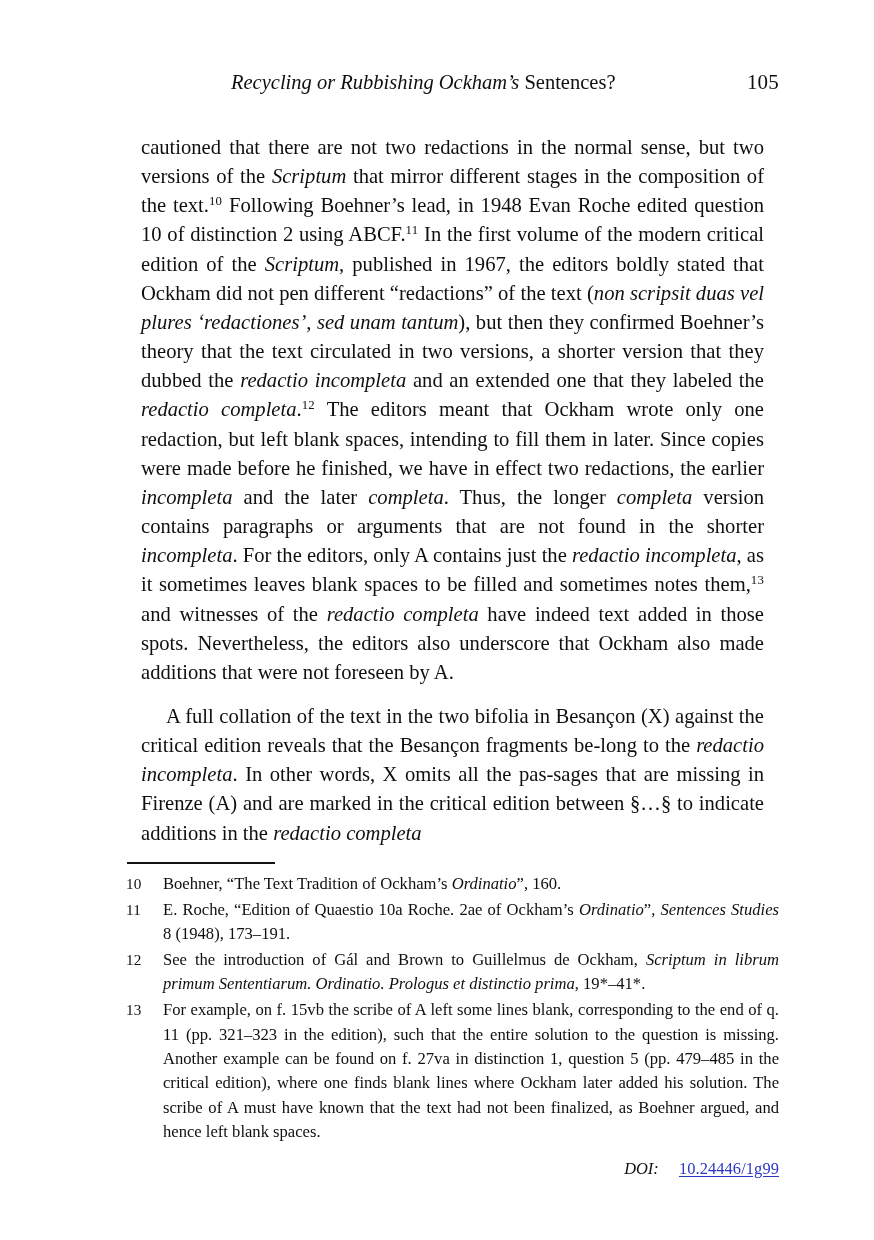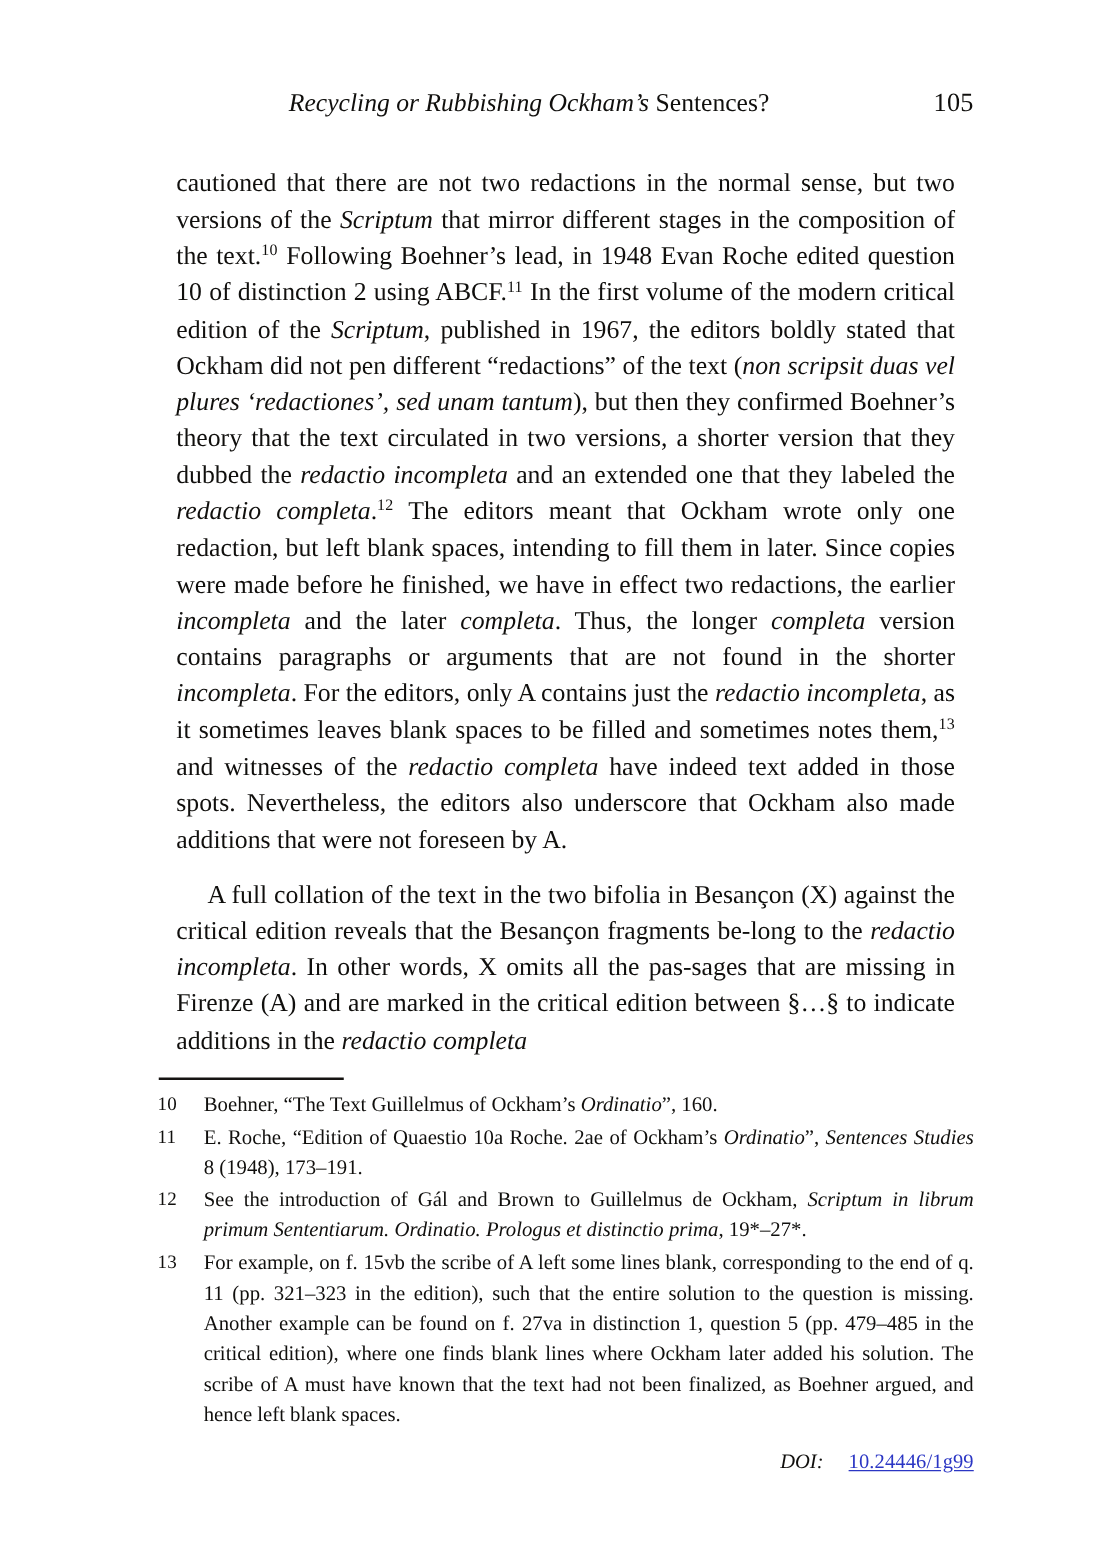--- a/index.html
+++ b/index.html
@@ -136,29 +136,29 @@
   <div class="body">
     <p id="para-1"><span>cautioned that there are not two redactions in the normal sense, but two versions of the </span><i>Scriptum</i><span> that mirror different stages in the composition of the text.</span><sup class="fn">10</sup><span> Following Boehner’s lead, in 1948 Evan Roche edited question 10 of distinction 2 using ABCF.</span><sup class="fn">11</sup><span> In the first volume of the modern critical edition of the </span><i>Scriptum</i><span>, published in 1967, the editors boldly stated that Ockham did not pen different “redactions” of the text (</span><i>non scripsit duas vel plures ‘redactiones’, sed unam tantum</i><span>), but then they confirmed Boehner’s theory that the text circulated in two versions, a shorter version that they dubbed the </span><i>redactio incompleta</i><span> and an extended one that they labeled the </span><i>redactio completa</i><span>.</span><sup class="fn">12</sup><span> The editors meant that Ockham wrote only one redaction, but left blank spaces, intending to fill them in later. Since copies were made before he finished, we have in effect two redactions, the earlier </span><i>incompleta</i><span> and the later </span><i>completa</i><span>. Thus, the longer </span><i>completa</i><span> version contains paragraphs or arguments that are not found in the shorter </span><i>incompleta</i><span>. For the editors, only A contains just the </span><i>redactio incompleta</i><span>, as it sometimes leaves blank spaces to be filled and sometimes notes them,</span><sup class="fn">13</sup><span> and witnesses of the </span><i>redactio completa</i><span> have indeed text added in those spots. Nevertheless, the editors also underscore that Ockham also made additions that were not foreseen by A.</span></p>
     <p id="para-2" class="indent"><span>A full collation of the text in the two bifolia in Besançon (X) against the critical edition reveals that the Besançon fragments be-long to the </span><i>redactio incompleta</i><span>. In other words, X omits all the pas-sages that are missing in Firenze (A) and are marked in the critical edition between §…§ to indicate additions in the </span><i>redactio completa</i></p>
   </div>
 
   <div class="fn-rule"></div>
 
   <div class="footnotes" id="footnotes">
       <div class="fnote">
         <div class="num">10</div>
-        <div class="txt"><span>Boehner, “The Text Guillelmus of Ockham’s </span><i>Ordinatio</i><span>”, 160.</span></div>
+        <div class="txt"><span>Boehner, “The Text Tradition of Ockham’s </span><i>Ordinatio</i><span>”, 160.</span></div>
       </div>
       <div class="fnote">
         <div class="num">11</div>
         <div class="txt"><span>E. Roche, “Edition of Quaestio 10a Roche. 2ae of Ockham’s </span><i>Ordinatio</i><span>”, </span><i>Sentences Studies</i><span> 8 (1948), 173–191.</span></div>
       </div>
       <div class="fnote">
         <div class="num">12</div>
-        <div class="txt"><span>See the introduction of Gál and Brown to Guillelmus de Ockham, </span><i>Scriptum in librum primum Sententiarum. Ordinatio. Prologus et distinctio prima</i><span>, 19*–27*.</span></div>
+        <div class="txt"><span>See the introduction of Gál and Brown to Guillelmus de Ockham, </span><i>Scriptum in librum primum Sententiarum. Ordinatio. Prologus et distinctio prima</i><span>, 19*–41*.</span></div>
       </div>
       <div class="fnote">
         <div class="num">13</div>
         <div class="txt"><span>For example, on f. 15vb the scribe of A left some lines blank, corresponding to the end of q. 11 (pp. 321–323 in the edition), such that the entire solution to the question is missing. Another example can be found on f. 27va in distinction 1, question 5 (pp. 479–485 in the critical edition), where one finds blank lines where Ockham later added his solution. The scribe of A must have known that the text had not been finalized, as Boehner argued, and hence left blank spaces.</span></div>
       </div>
     </div>
 
   <div class="doi"><span>DOI: </span><span class="doi-link">10.24446/1g99</span></div>
 
 </div>

